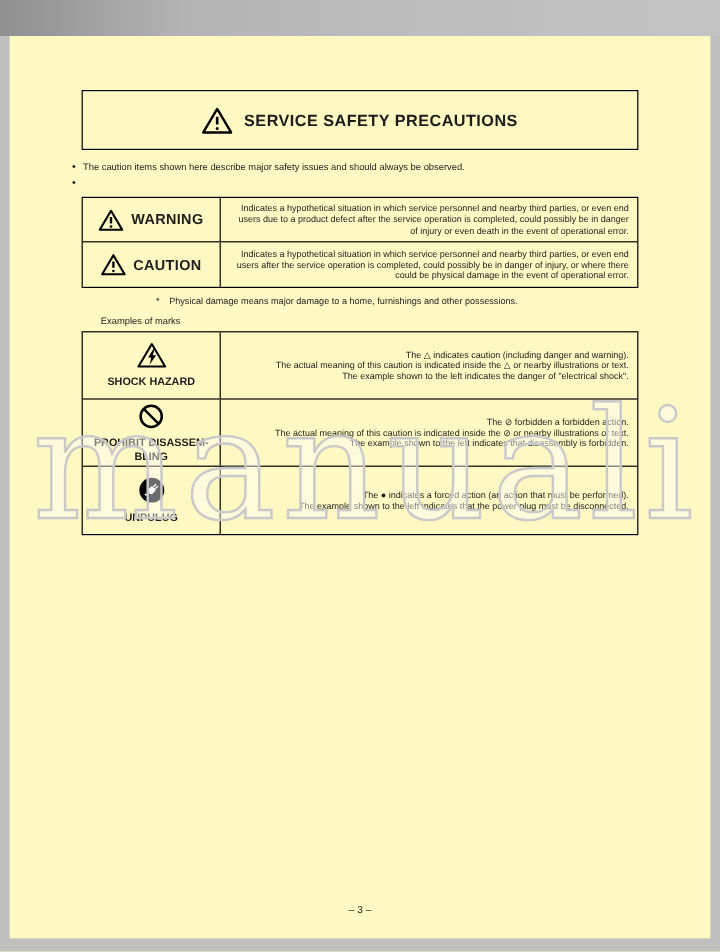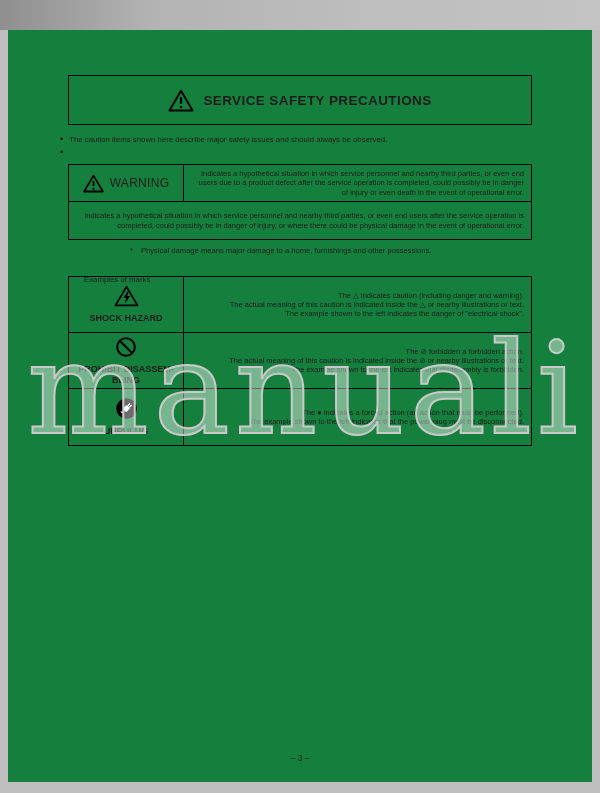--- a/index.html
+++ b/index.html
@@ -10,21 +10,21 @@
     font-family:"Liberation Sans", sans-serif;
     color:#1c1c1c;
     overflow:hidden;
   }
   .scan-top {
     position:absolute; left:0; top:0; width:600px; height:30px;
     background:linear-gradient(90deg,#8f8f8f,#b3b3b3 25%,#bdbdbd 60%,#c3c3c3);
   }
   .page {
     position:absolute; left:8px; top:30px; width:584px; height:752px;
-    background:#15803d;
+    background:#fef9c3;
   }
 
   
   .title-box {
     position:absolute; left:60px; top:45px; width:464px; height:50px;
     border:1px solid #000;
     display:flex; align-items:center; justify-content:center; gap:9px;
   }
   .title-text { font-size:13.5px; font-weight:bold; letter-spacing:.4px; }
 
@@ -40,25 +40,25 @@
   .cell-label {
     width:115px; flex:0 0 115px; border-right:1px solid #000;
     display:flex; align-items:center; justify-content:center;
   }
   .cell-desc { flex:1; padding:4px 7px; font-size:7.5px; line-height:9.3px; display:flex; flex-direction:column; justify-content:center;text-align:right; }
 
   
   .tbl-indications { top:134px; }
   .tbl-indications .tbl-row { min-height:37px; }
   .tbl-indications .cell-label { gap:6px; }
-  .ind-label { font-size:12px; font-weight:normal; letter-spacing:.3px; }
+  .ind-label { font-size:12px; font-weight:bold; letter-spacing:.3px; }
 
   
   .footnote { position:absolute; left:122px; top:216px; font-size:7.6px; display:flex; gap:8px; }
-  .examples-label { position:absolute; left:76px; top:233px; font-size:7.8px;margin-top:12px; }
+  .examples-label { position:absolute; left:76px; top:233px; font-size:7.8px; }
 
   
   .tbl-marks { top:246px; }
   .tbl-marks .tbl-row { height:56px; }
   .marks-labelcell { flex-direction:column; gap:6px; padding:4px 3px; text-align:center; }
   .mark-label { font-size:9px; font-weight:bold; line-height:10.5px; max-width:106px; }
   .mark-line { white-space:normal; }
 
   .icon { display:inline-flex; align-items:center; justify-content:center; }
 
@@ -113,20 +113,30 @@
             <circle cx="13" cy="18.1" r="1.4" fill="#000"></circle>
           </svg>
         </span>
         <span class="ind-label">WARNING</span>
       </div>
       <div class="cell-desc">
         <span>Indicates a hypothetical situation in which service personnel and nearby third parties, or even end users due to a product defect after the service operation is completed, could possibly be in danger of injury or even death in the event of operational error.</span>
       </div>
     </div>
     <div class="tbl-row">
+      <div class="cell-label">
+        <span class="icon">
+          <svg viewBox="0 0 26 23" width="21" height="19">
+            <path d="M13 1.8 L24.6 21.4 H1.4 Z" fill="none" stroke="#000" stroke-width="2.2" stroke-linejoin="round"></path>
+            <path d="M13 8.2 v6.6" stroke="#000" stroke-width="2.4"></path>
+            <circle cx="13" cy="18.1" r="1.4" fill="#000"></circle>
+          </svg>
+        </span>
+        <span class="ind-label">CAUTION</span>
+      </div>
       <div class="cell-desc">
         <span>Indicates a hypothetical situation in which service personnel and nearby third parties, or even end users after the service operation is completed, could possibly be in danger of injury, or where there could be physical damage in the event of operational error.</span>
       </div>
     </div>
   </div>
 
   <div class="footnote">
     <span>*</span>
     <span>Physical damage means major damage to a home, furnishings and other possessions.</span>
   </div>

